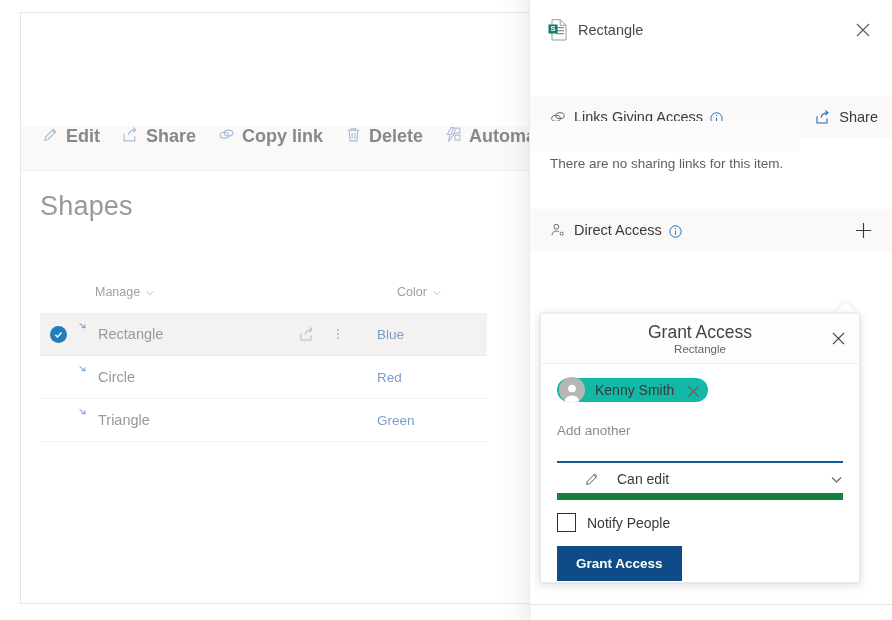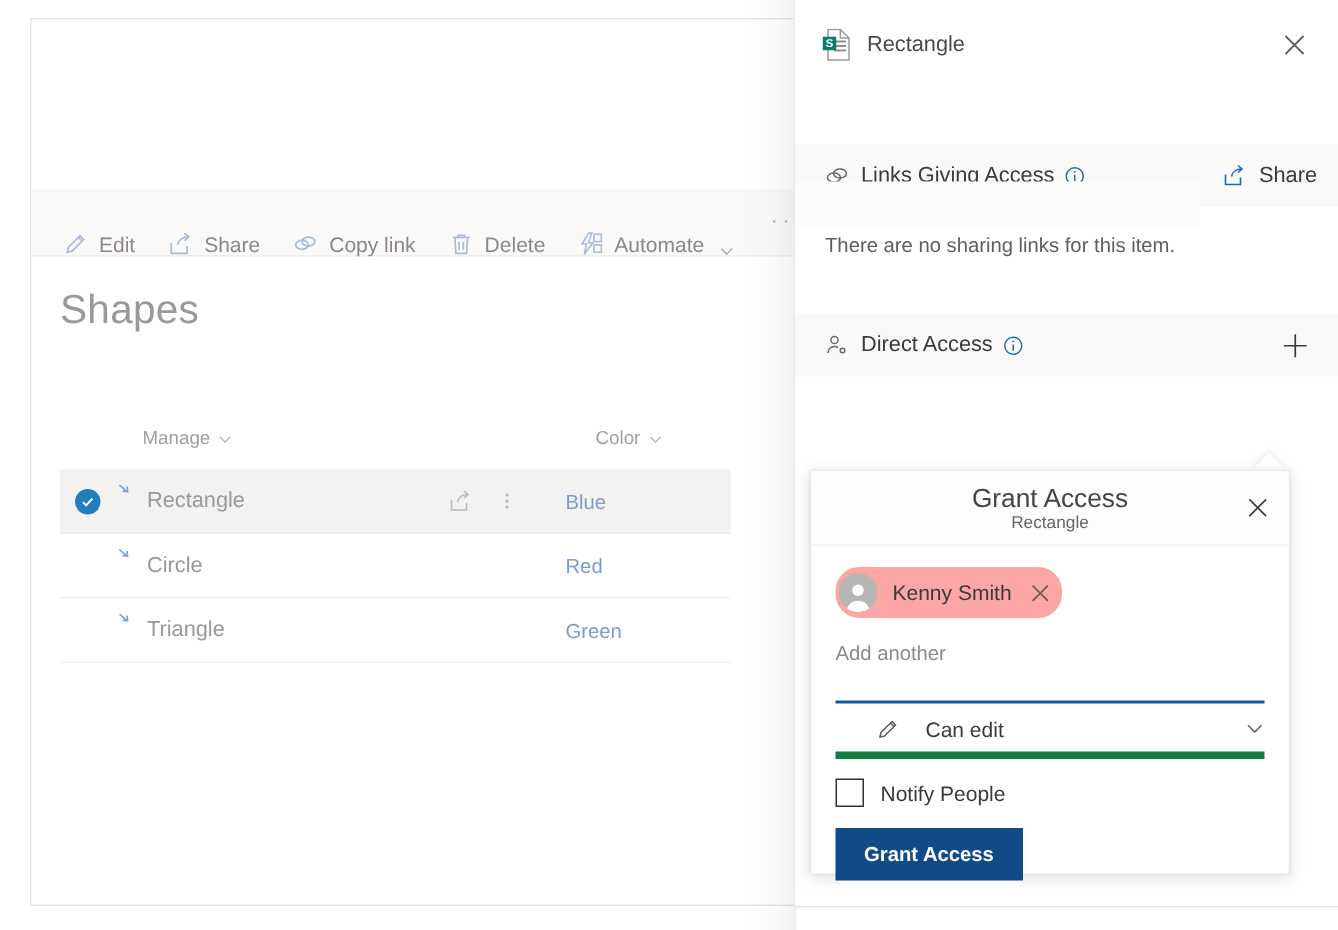--- a/index.html
+++ b/index.html
@@ -24,24 +24,24 @@
   
   .command-bar {
     position: absolute; left: 0; top: 113px;
     width: 852px; height: 45px;
     background: #faf9f8;
     display: flex; align-items: center;
     padding-left: 10px;
     border-bottom: 1px solid #f0eeed;
   }
   .cmd {
-    display: flex; align-items: flex-end; gap: 7px;
+    display: flex; align-items: flex-start; gap: 7px;
     height: 45px; padding: 0 11px;
-    color: #8a8886; font-size: 14px;
-    cursor: pointer; white-space: nowrap;
+    color: #8a8886; font-size: 18px;
+    cursor: pointer; white-space: nowrap; font-weight: bold;
   }
   .cmd .gi { width: 17px; height: 17px; display:block; color:#a9bcd6; }
   .cmd .gi svg { display:block; width:17px; height:17px; }
   .cmd .chev { width: 11px; height: 11px; margin-left: 3px; color:#b4b2b0; }
   .cmd-ellipsis { letter-spacing: 2.5px; font-size: 16px; color:#b0bdd0; padding: 0 12px; }
 
   
   .list-title {
     position: absolute; left: 19px; top: 178px;
     font-size: 27px; color: #9b9997; font-weight: 300;
@@ -158,39 +158,39 @@
   .callout-sub { font-size: 11.5px; color: #67655f; margin-top: 1px; }
   .callout-close {
     position: absolute; right: 8px; top: 11px; width: 26px; height: 26px;
     display:flex; align-items:center; justify-content:center; color:#3b3a39; cursor:pointer;
   }
   .callout-close svg { width: 13px; height: 13px; }
   .callout-body { padding: 14px 16px 0 16px; }
 
   .chip {
     display:inline-flex; align-items:center; gap: 0;
-    height: 34px; border-radius: 16px; background:#fca5a5; padding-left: 2px; padding-right: 8px;
+    height: 24px; border-radius: 16px; background:#14b8a6; padding-left: 2px; padding-right: 8px;
     max-width: 100%;
   }
   .chip .avatar {
     width: 26px; height: 26px; border-radius: 50%; background:#b8b6b4;
     display:flex; align-items:flex-end; justify-content:center; overflow:hidden; flex:0 0 26px;
   }
   .chip .avatar svg { width: 22px; height: 22px; color:#ffffff; }
   .chip .cname { font-size: 14px; color: #3b3a39; margin: 0 13px 0 10px; white-space:nowrap; }
   .chip .cx { width: 13px; height: 13px; color:#605e5c; cursor:pointer; flex:0 0 13px; }
 
   .addfield {
     margin-top: 14px; border-bottom: 2px solid #0f5a9c; padding-bottom: 22px;
   }
   .addfield .ph { font-size: 13.5px; color: #8d8b89; }
 
   .perm-row {
     display: flex; align-items: center; height: 36px;
-    border-bottom: 5px solid #15803d; margin-top: 1px; padding-left: 27px;
+    border-bottom: 7px solid #15803d; margin-top: 1px; padding-left: 27px;
   }
   .perm-row .pic { width: 16px; height: 16px; color:#5f5d5b; flex:0 0 16px; }
   .perm-row .ptxt { font-size: 14px; color: #3b3a39; margin-left: 17px; flex:1 1 auto; }
   .perm-row .pchev { width: 13px; height: 13px; color:#686664; }
 
   .notify-row { display:flex; align-items:center; margin-top: 13px; cursor:pointer; }
   .cbox { width: 19px; height: 19px; border: 1px solid #323130; background:#fff; flex:0 0 19px; }
   .notify-row .ntxt { font-size: 14px; color: #3b3a39; margin-left: 11px; }
 
   .grant-btn {

